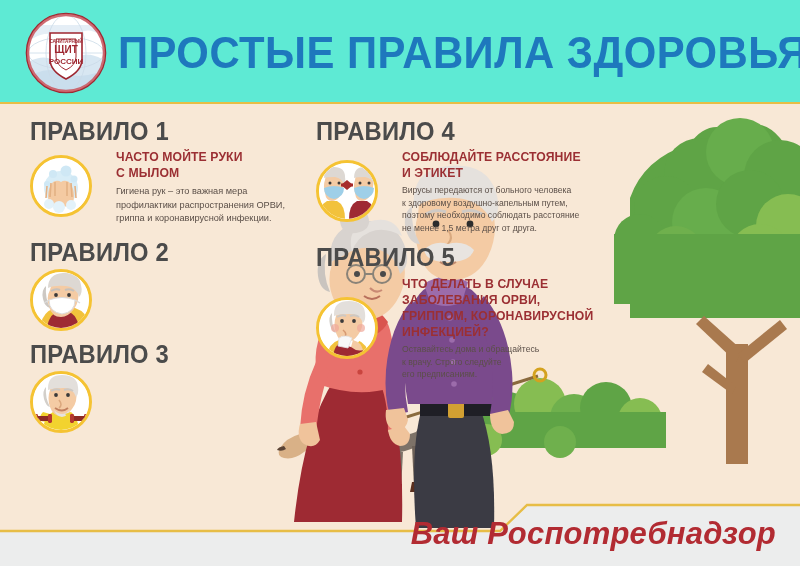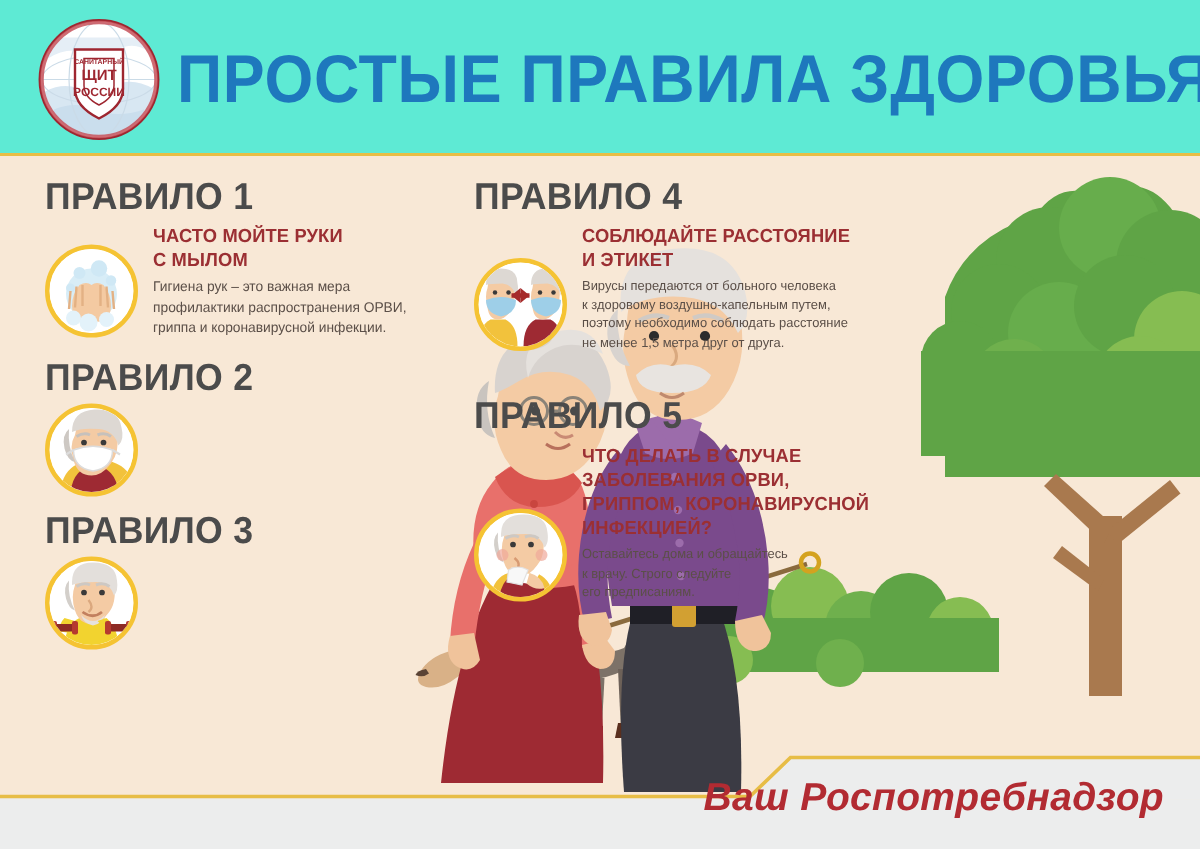--- a/index.html
+++ b/index.html
@@ -50,21 +50,21 @@
   .col-right{left:316px;top:118px;width:290px;}
 
   .rule-block{position:relative;margin-bottom:10px;}
   .rule-label{
     font-family:"Liberation Sans Narrow","Liberation Sans",sans-serif;
     font-weight:bold;font-size:25px;color:#4b4b4b;
     letter-spacing:0.2px;line-height:1.05;
     transform:scaleX(0.95);transform-origin:left center;
     white-space:nowrap;margin-bottom:4px;
   }
-  .rule-body{display:flex;align-items:flex-end;gap:10px;}
+  .rule-body{display:flex;align-items:center;gap:24px;}
   .icon-circle{
     flex:0 0 auto;width:62px;height:62px;border-radius:50%;
     background:#fff;border:3px solid #f5c333;
     overflow:hidden;position:relative;box-sizing:border-box;
   }
   .rule-text{flex:1 1 auto;padding-top:1px;}
   .rule-head{
     font-family:"Liberation Sans Narrow","Liberation Sans",sans-serif;
     font-weight:bold;font-size:12.6px;line-height:1.28;
     color:#9b2f33;letter-spacing:0.1px;
@@ -84,21 +84,21 @@
   .col-right .rule-desc{font-size:8.8px;}
 
   
   .footer{
     position:absolute;left:0;top:533px;width:800px;height:33px;
     background:#eceded;
   }
   .footer-text{
     position:absolute;right:24px;top:516px;
     font-family:"Liberation Sans Narrow","Liberation Sans",sans-serif;
-    font-weight:bold;font-style:italic;font-size:26px;
+    font-weight:bold;font-style:italic;font-size:31px;
     color:#b22b32;letter-spacing:0.2px;white-space:nowrap;text-align:center;
   }
   svg{display:block;}
   .scene{position:absolute;left:0;top:104px;width:800px;height:429px;pointer-events:none;}
 </style>
 </head>
 <body>
 
 <div id="poster">
 
@@ -385,21 +385,21 @@
           <div class="rule-desc">
             <div>Вирусы передаются от больного человека</div>
             <div>к здоровому воздушно-капельным путем,</div>
             <div>поэтому необходимо соблюдать расстояние</div>
             <div>не менее 1,5 метра друг от друга.</div>
           </div>
         </div>
       </div>
     </div>
 
-    <div class="rule-block" style="margin-top:30px;">
+    <div class="rule-block" style="margin-top:10px;">
       <div class="rule-label">ПРАВИЛО 5</div>
       <div class="rule-body">
         <div class="icon-circle">
           <svg width="56" height="56" viewBox="0 0 56 56">
             <circle cx="28" cy="28" r="28" fill="#ffffff"></circle>
             <path d="M8 56 q2-13 12-16 l18 0 q10 3 12 16 Z" fill="#f2c23c"></path>
             <path d="M14 56 q2-15 15-16 q14 1 16 16 Z" fill="#9e2a33"></path>
             <path d="M17 16 q2-12 12-12 q13 0 14 12 q2 12 -4 19 q-5 7 -11 7 q-8 0 -11-9 q-3-9 0-17 Z" fill="#f4cba4"></path>
             <path d="M15 14 q0-13 15-13 q15 0 16 12 q1 7 -2 10 q-3-9 -13-9 q-11 0 -16 2 Z" fill="#e3dfdb"></path>
             <path d="M13 13 q-4 4 -2 12 q2 7 6 8 q-5-9 -4-20 Z" fill="#d3cfca"></path>

